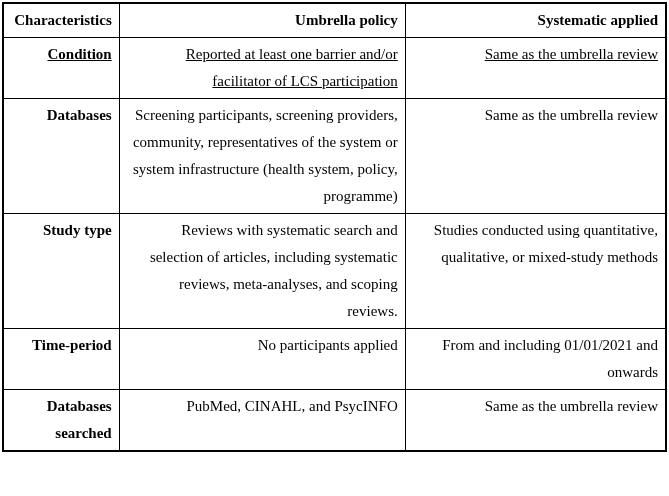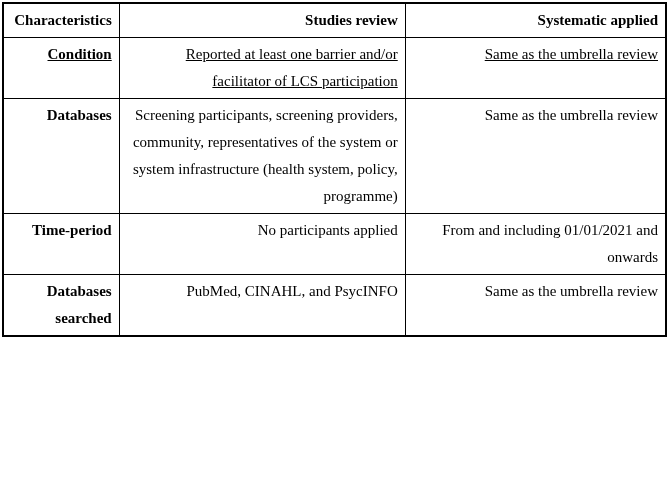--- a/index.html
+++ b/index.html
@@ -49,37 +49,42 @@
 <div class="page">
   <table class="review-table">
     <colgroup>
       <col class="c1">
         <col class="c2">
         <col class="c3">
     </colgroup>
     <tbody>
       <tr class="h-header">
         <td class="hdr">Characteristics</td>
-        <td class="hdr">Studies review</td>
+        <td class="hdr">Umbrella policy</td>
         <td class="hdr">Systematic applied</td>
       </tr>
 
       <tr class="h-2line">
         <td class="rowlabel">Condition</td>
         <td class="just">Reported at least one barrier and/or facilitator of LCS participation</td>
         <td class="just">Same as the umbrella review</td>
       </tr>
 
       <tr class="h-4line">
         <td class="rowlabel">Databases</td>
         <td class="just">Screening participants, screening providers, community, representatives of the system or system infrastructure (health system, policy, programme)</td>
         <td class="just">Same as the umbrella review</td>
       </tr>
 
 
+      <tr class="h-4line">
+        <td class="rowlabel">Study type</td>
+        <td class="just">Reviews with systematic search and selection of articles, including systematic reviews, meta-analyses, and scoping reviews.</td>
+        <td class="just">Studies conducted using quantitative, qualitative, or mixed-study methods</td>
+      </tr>
 
       <tr class="h-2line-b">
         <td class="rowlabel">Time-period</td>
         <td>No participants applied</td>
         <td class="just">From and including 01/01/2021 and onwards</td>
       </tr>
 
       <tr class="h-2line-b">
         <td class="rowlabel">Databases searched</td>
         <td>PubMed, CINAHL, and PsycINFO</td>

